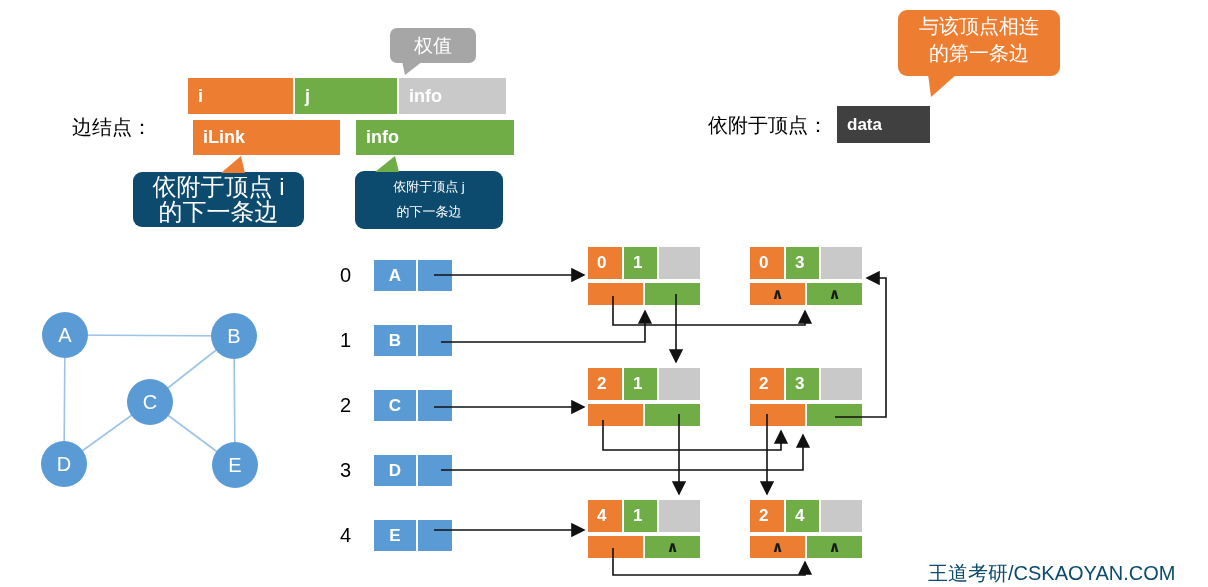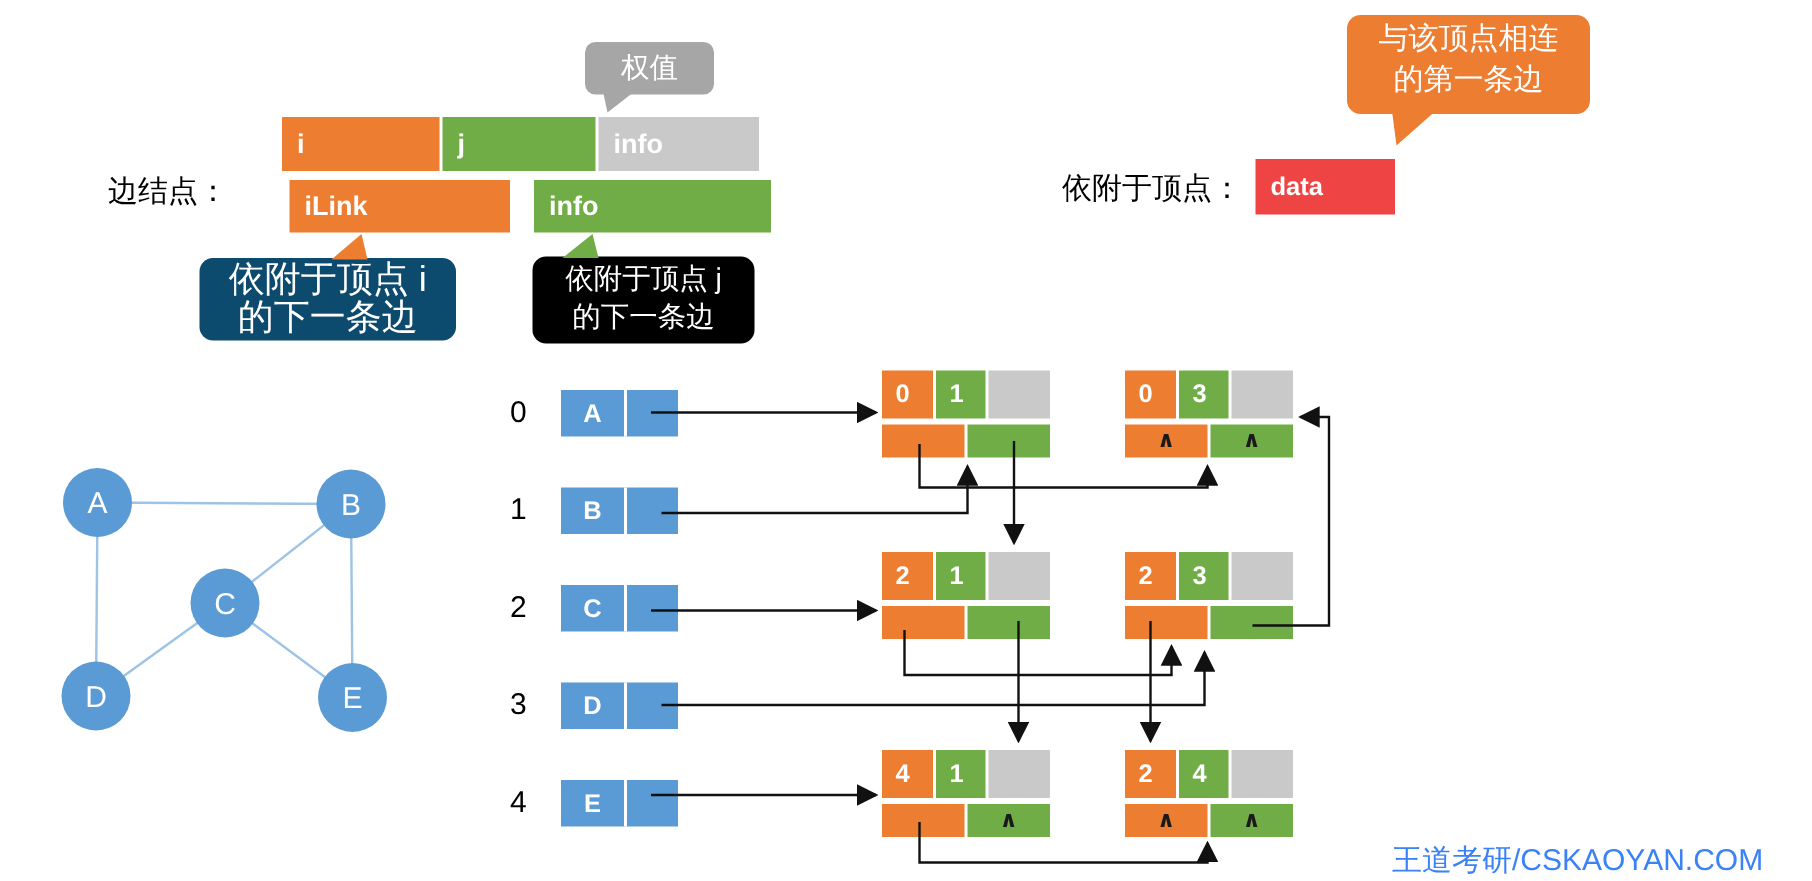--- a/index.html
+++ b/index.html
@@ -17,38 +17,38 @@
   .co-edge-vert .tail{left:22px;top:calc(100% - 2px);
                 border-top:19px solid #5b9bd5;border-right:32px solid transparent;border-left:5px solid transparent;}
   .co-weight{left:390px;top:28px;width:86px;height:35px;background:#a6a6a6;
              font-size:19px;line-height:35px;border-radius:7px;}
   .co-weight .tail{left:12px;top:calc(100% - 2px);
              border-top:14px solid #a6a6a6;border-right:18px solid transparent;border-left:3px solid transparent;}
   .co-ilink{left:133px;top:172px;width:171px;height:53px;background:#0c4a6e;
             font-size:24px;line-height:25px;padding-top:2px;}
   .co-ilink .tail{left:88px;top:-16px;
             border-bottom:17px solid #ed7d31;border-left:20px solid transparent;border-right:4px solid transparent;}
-  .co-jlink{left:355px;top:171px;width:148px;height:55px;background:#000000;
-            font-size:19px;line-height:25px;padding-top:3px;}
+  .co-jlink{left:355px;top:171px;width:148px;height:55px;background:#0c4a6e;
+            font-size:13px;line-height:25px;padding-top:3px;}
   .co-jlink .tail{left:20px;top:-15px;
             border-bottom:16px solid #70ad47;border-left:20px solid transparent;border-right:4px solid transparent;}
   .co-data{left:788px;top:35px;width:100px;height:43px;background:#5b9bd5;
            font-size:20px;line-height:43px;}
   .co-data .tail{left:36px;top:calc(100% - 2px);
            border-top:17px solid #5b9bd5;border-left:22px solid transparent;border-right:3px solid transparent;}
   .co-first{left:898px;top:10px;width:162px;height:63px;background:#ed7d31;
             font-size:20px;line-height:27px;padding-top:3px;}
   .co-first .tail{left:30px;top:calc(100% - 2px);
             border-top:23px solid #ed7d31;border-right:26px solid transparent;border-left:3px solid transparent;}
 
   
   .lbl{position:absolute;color:#000;font-size:20px;white-space:nowrap;}
   .srow{position:absolute;display:flex;}
   .scell{color:#fff;font-weight:bold;font-size:18px;padding-left:10px;display:flex;align-items:center;}
-  .orange{background:#ed7d31;} .green{background:#70ad47;} .gray{background:#c9c9c9;} .blue{background:#ef4444;}
+  .orange{background:#ed7d31;} .green{background:#70ad47;} .gray{background:#c9c9c9;} .blue{background:#404040;}
 
   
   .vrow{position:absolute;left:340px;width:115px;height:31px;}
   .vidx{position:absolute;left:0;top:0;width:16px;line-height:31px;font-size:20px;color:#000;}
   .vbox{position:absolute;left:34px;top:0;width:78px;height:31px;background:#5b9bd5;}
   .vdiv{position:absolute;left:42px;top:0;width:2px;height:100%;background:#fff;}
   .vletter{position:absolute;left:0;top:0;width:42px;height:100%;line-height:31px;text-align:center;
            color:#fff;font-weight:bold;font-size:17px;}
 
   
@@ -58,21 +58,21 @@
   .en-j   {left:36px;top:0;  width:33px;height:32px;line-height:32px;padding-left:9px;box-sizing:border-box;}
   .en-info{left:71px;top:0;  width:41px;height:32px;}
   .en-il  {left:0;   top:36px;width:55px;height:22px;line-height:22px;text-align:center;
            color:#1a1a1a;font-size:15px;}
   .en-jl  {left:57px;top:36px;width:55px;height:22px;line-height:22px;text-align:center;
            color:#1a1a1a;font-size:15px;}
   #n01{left:588px;top:247px;} #n03{left:750px;top:247px;}
   #n21{left:588px;top:368px;} #n23{left:750px;top:368px;}
   #n41{left:588px;top:500px;} #n24{left:750px;top:500px;}
 
-  .watermark{position:absolute;left:928px;top:560px;font-size:20px;color:#3b82f6;white-space:nowrap;}
+  .watermark{position:absolute;left:928px;top:560px;font-size:20px;color:#0c4a6e;white-space:nowrap;}
   svg{display:block;}
 </style>
 </head>
 <body>
 
 <div class="canvas">
 
   <div class="tail-holder abs" style="left:184px;top:2px;width:154px;height:51px;pointer-events:none">
   </div>
   <div class="callout co-weight">权值<div class="tail"></div></div>

